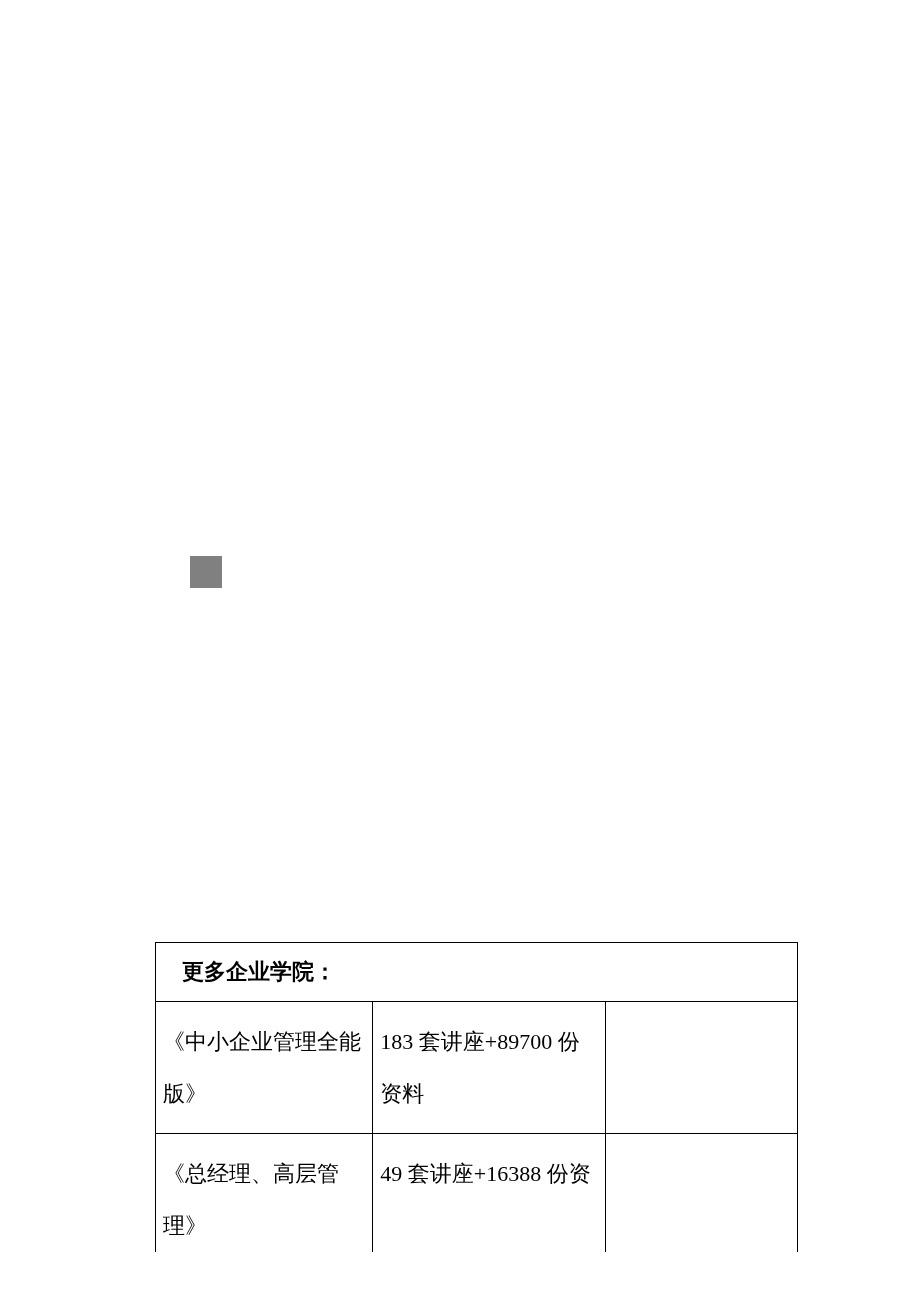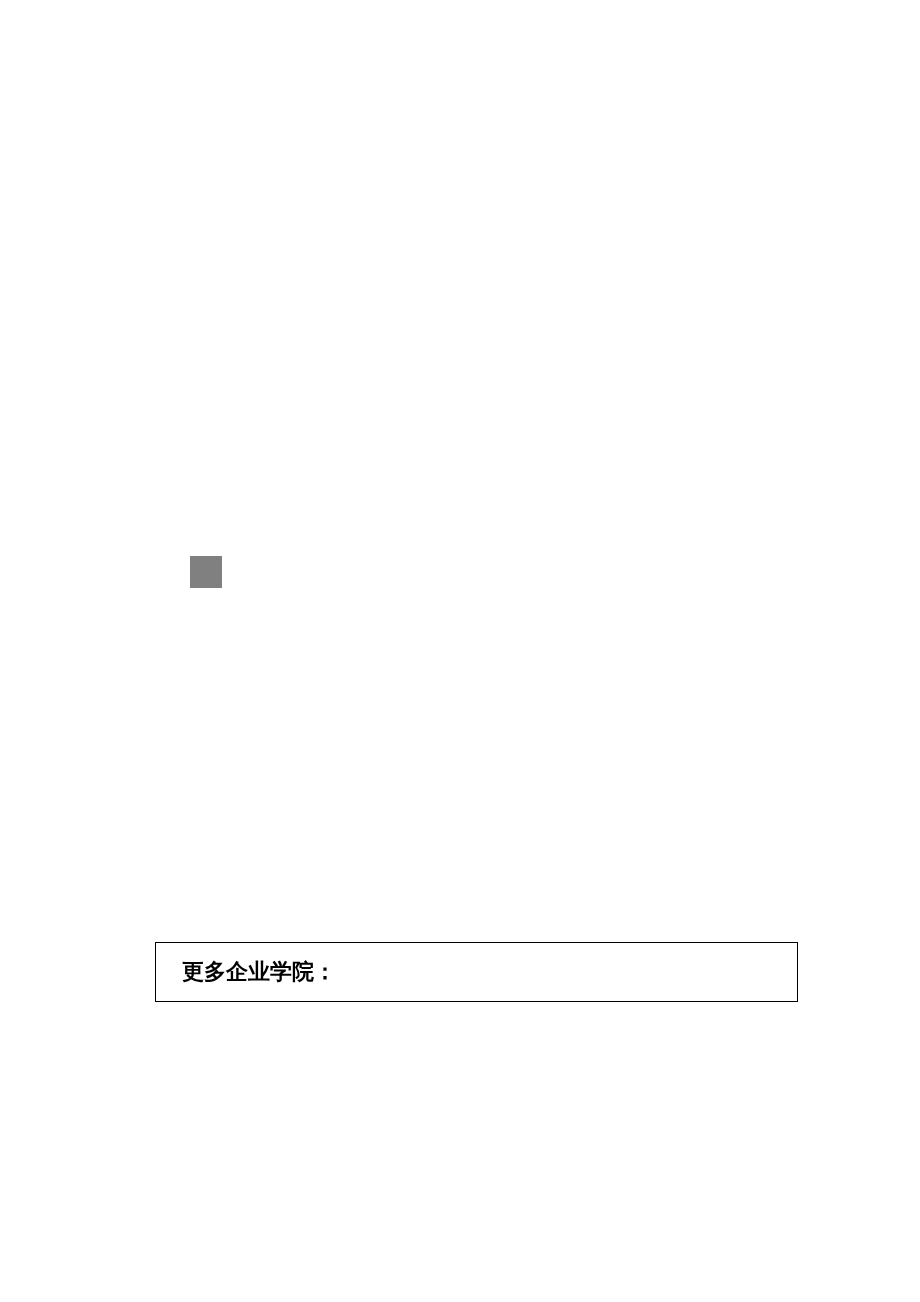--- a/index.html
+++ b/index.html
@@ -74,15 +74,37 @@
 <div class="marker"></div>
 
 <div class="table-container">
   <table>
     <tbody>
         <tr>
       <td colspan="3" class="header-cell">
         <span>更多企业学院：</span>
       </td>
     </tr>
+    <tr>
+      <td class="col1">
+        <div class="cell-content">《中小企业管理全能版》</div>
+      </td>
+      <td class="col2">
+        <div class="cell-content">183 套讲座+89700 份资料</div>
+      </td>
+      <td class="col3">
+        <div class="cell-content"></div>
+      </td>
+    </tr>
+    <tr class="row2">
+      <td class="col1">
+        <div class="cell-content-single">《总经理、高层管理》</div>
+      </td>
+      <td class="col2">
+        <div class="cell-content-single">49 套讲座+16388 份资</div>
+      </td>
+      <td class="col3">
+        <div class="cell-content-single"></div>
+      </td>
+    </tr>
   </tbody>
     </table>
 </div>
 
 </body></html>

